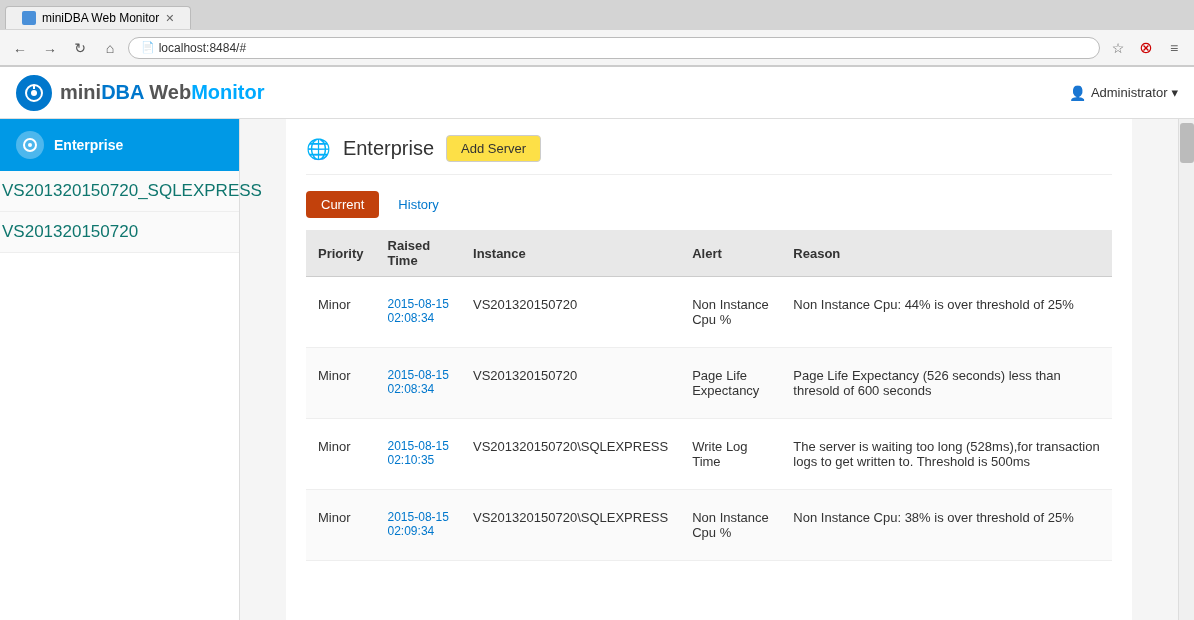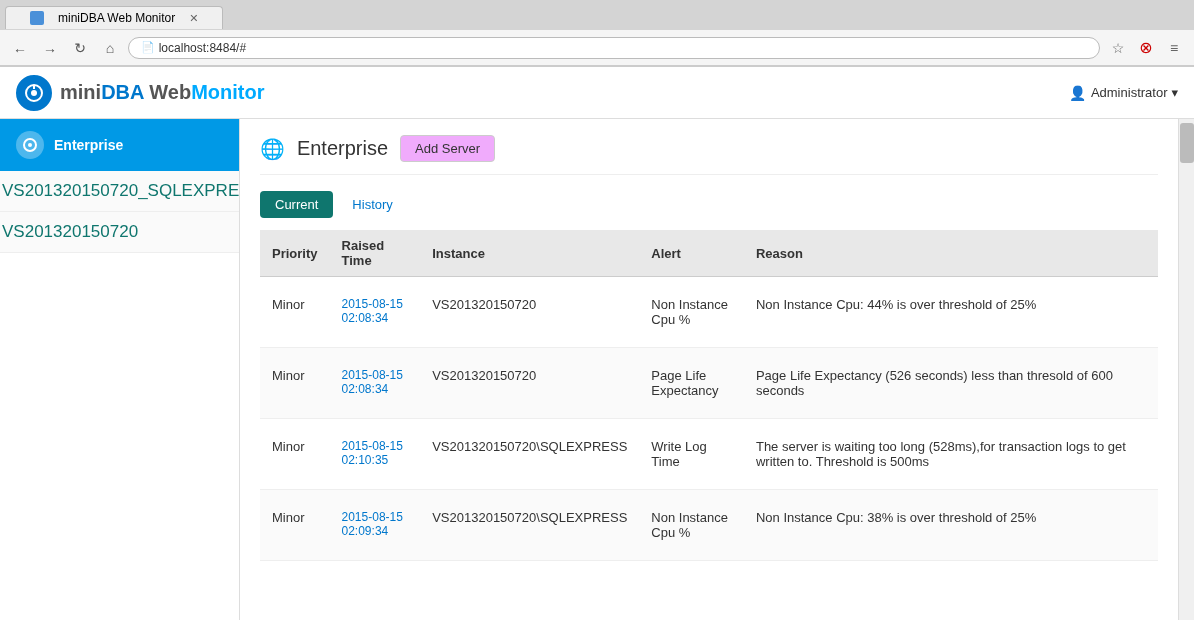--- a/index.html
+++ b/index.html
@@ -15,25 +15,25 @@
       display: flex;
       align-items: center;
       padding: 5px 5px 0 5px;
       height: 30px;
     }
     .browser-tab {
       background: #f0f0f0;
       border: 1px solid #bbb;
       border-bottom: none;
       border-radius: 4px 4px 0 0;
-      padding: 4px 24px;
+      padding: 4px 16px;
       font-size: 12px;
       display: flex;
       align-items: center;
-      gap: 14px;
+      gap: 6px;
       min-width: 150px;
     }
     .tab-favicon {
       width: 14px; height: 14px;
       background: #4a90d9;
       border-radius: 2px;
       display: inline-block;
     }
     .tab-close {
       margin-left: auto;
@@ -123,20 +123,21 @@
       display: flex; align-items: center; gap: 4px;
       font-size: 13px; color: #333; cursor: pointer;
     }
     .user-icon { color: #555; font-size: 14px; }
 
     
     .main-layout {
       display: flex;
       flex: 1;
       overflow: hidden;
+      gap: 46px;
     }
 
     
     .sidebar {
       width: 240px;
       background: white;
       border-right: 1px solid #ddd;
       flex-shrink: 0;
     }
     .sidebar-active-item {
@@ -184,21 +185,21 @@
       border-bottom: 1px solid #eee;
     }
     .page-icon {
       font-size: 20px; color: #555;
     }
     .page-title {
       font-size: 20px; color: #333; font-weight: normal;
     }
     .add-server-btn {
       border: 1px solid #ccc;
-      background: #f0abfc;
+      background: #fde047;
       padding: 5px 14px;
       border-radius: 4px;
       cursor: pointer;
       font-size: 13px;
       color: #333;
     }
 
     
     .tabs-row {
       display: flex;
@@ -238,21 +239,21 @@
       margin-bottom: 12px;
     }
     .sub-tab {
       padding: 5px 14px;
       border-radius: 4px;
       cursor: pointer;
       font-size: 13px;
       border: 1px solid transparent;
     }
     .sub-tab.active {
-      background: #0f766e;
+      background: #c2410c;
       color: white;
     }
     .sub-tab.inactive {
       color: #0077cc;
       background: transparent;
     }
 
     
     .alert-badges {
       display: flex;

